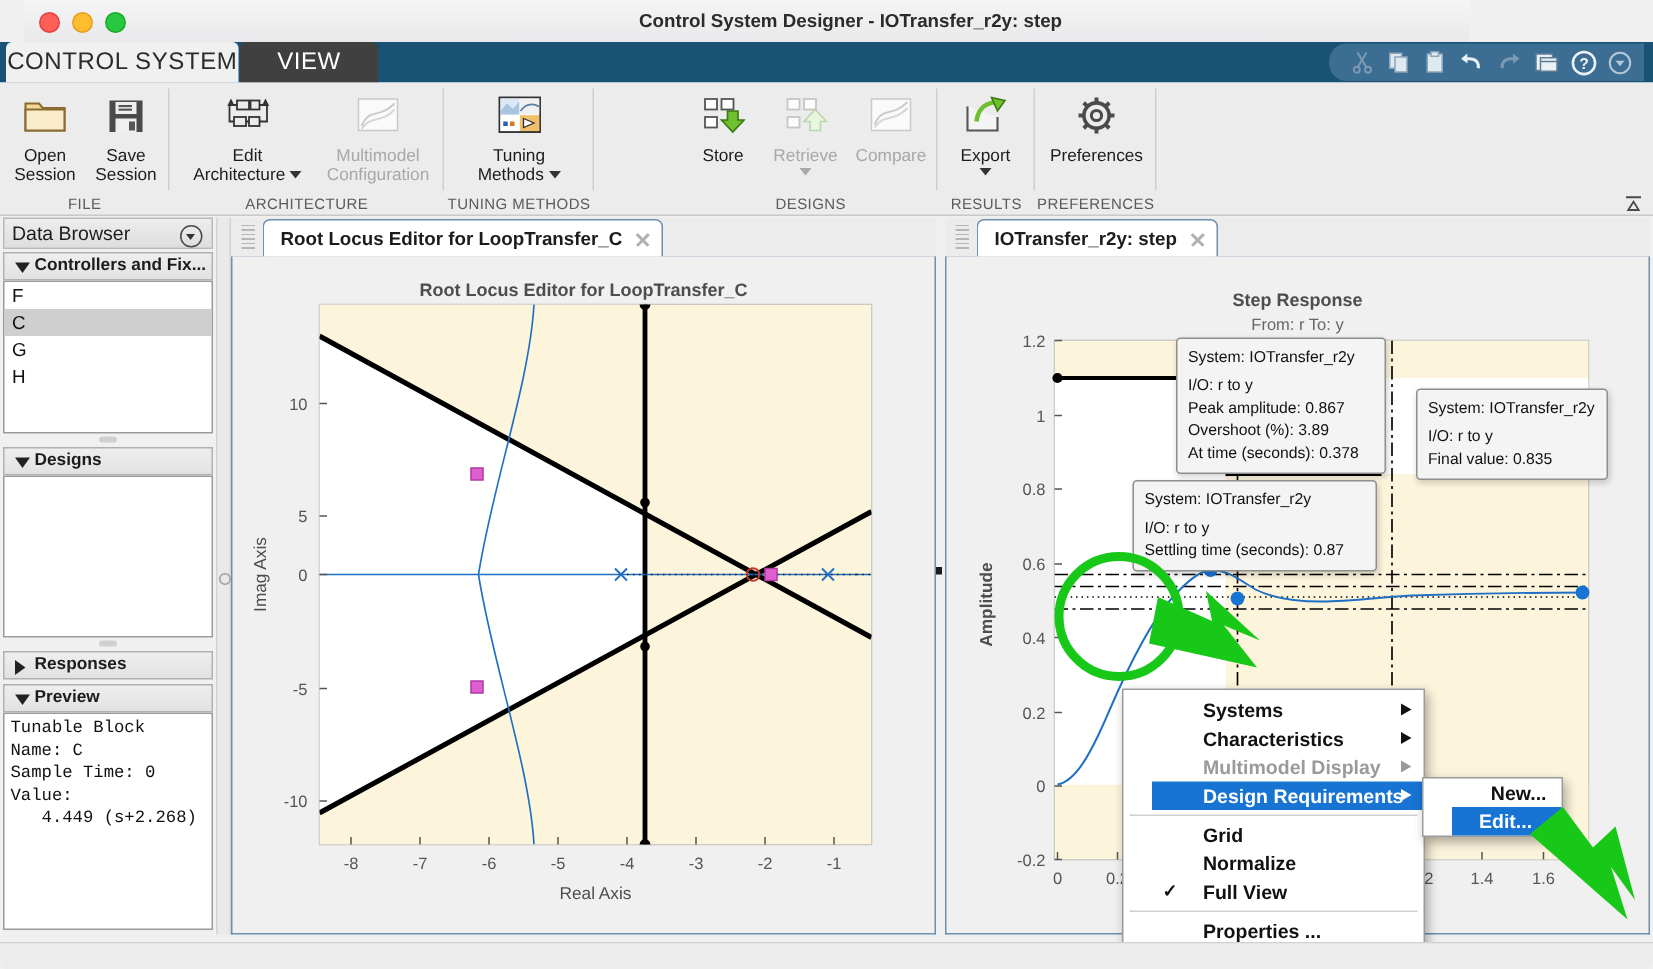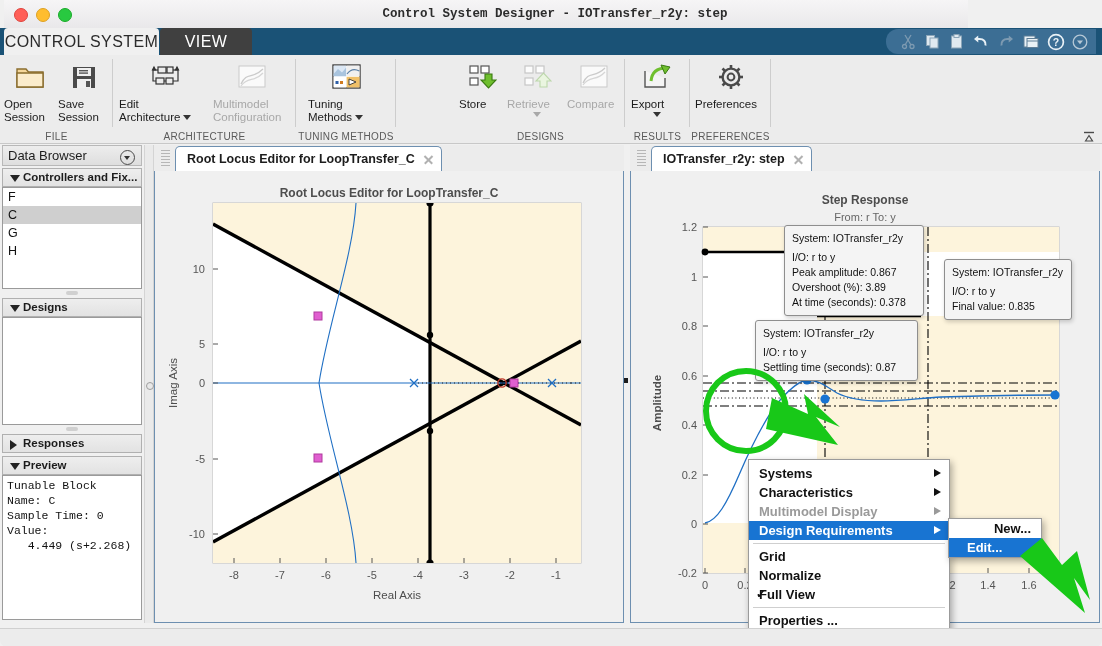--- a/index.html
+++ b/index.html
@@ -1,21 +1,21 @@
 <!DOCTYPE html>
 <html><head>
 <meta charset="utf-8">
 <style>
   html,body{margin:0;padding:0;background:#1b2a3a;}
   body{width:1102px;height:646px;overflow:hidden;font-family:"Liberation Sans",sans-serif;}
   #app{position:relative;width:1102px;height:646px;background:#f0f0f0;overflow:hidden;}
 
   
-  .titlebar{position:absolute;left:4px;top:0;width:964px;height:28px;
-    background:linear-gradient(#f6f5f6,#e9e8ea);border-bottom:1px solid #cfcfd2;font-family:Liberation Mono, monospace;}
+  .titlebar{position:absolute;left:16px;top:0;width:964px;height:28px;
+    background:linear-gradient(#f6f5f6,#e9e8ea);border-bottom:1px solid #cfcfd2;}
   .tl-dots{position:absolute;left:10px;top:8px;display:flex;gap:8px;}
   .dot{width:12px;height:12px;border-radius:50%;}
   .dot.r{background:#ff5f57;border:1px solid #e0443e;}
   .dot.y{background:#ffbd2e;border:1px solid #dea123;}
   .dot.g{background:#28c940;border:1px solid #1aab29;}
   .tl-title{position:absolute;left:0;top:0;width:1102px;height:28px;line-height:28px;
     text-align:center;font-size:12.5px;font-weight:bold;color:#2b2b2b;}
 
   
   .ribbonbar{position:absolute;left:0;top:28px;width:1102px;height:27px;background:#1a5276;}
@@ -27,21 +27,21 @@
     padding:0 8px 0 14px;background:#3c6e94;border-radius:12px 0 0 12px;}
   .qat svg{display:block;}
 
   
   .ribbon{position:absolute;left:0;top:55px;width:1102px;height:88px;background:#ececec;
     border-bottom:1px solid #c8c8c8;}
   .rgroup{position:absolute;top:0;height:88px;}
   .rgroup .sep{position:absolute;right:0;top:4px;width:1px;height:68px;background:#cdcdcd;}
   .rgroup .glabel{position:absolute;bottom:1px;left:0;width:100%;text-align:center;
     font-size:10px;color:#5a5a5a;letter-spacing:.3px;}
-  .rbtn{position:absolute;top:3px;cursor:default;}
+  .rbtn{position:absolute;top:3px;text-align:center;cursor:default;}
   .rbtn .ico{height:38px;display:flex;align-items:center;justify-content:center;}
   .rbtn .lbl{font-size:11.5px;color:#1c1c1c;line-height:13px;margin-top:2px;}
   .rbtn.dim .lbl{color:#a8a8a8;}
   .caret{display:inline-block;width:0;height:0;border-left:4px solid transparent;
     border-right:4px solid transparent;border-top:5px solid #333;vertical-align:middle;margin-left:3px;}
   .caret.block{display:block;margin:1px auto 0;}
   .collapse{position:absolute;right:7px;bottom:2px;width:12px;height:12px;}
 
   
   .dbrowser{position:absolute;left:2px;top:145px;width:140px;height:478px;background:#f0f0f0;}
@@ -92,21 +92,21 @@
 
   .plotTitle{position:absolute;width:100%;text-align:center;font-size:12px;
     font-weight:bold;color:#4d4d4d;}
   .plotSub{position:absolute;width:100%;text-align:center;font-size:11px;color:#666;}
   .axlabel{font-size:11.5px;fill:#4d4d4d;}
 
   
   .ctxmenu{position:absolute;background:#fff;border:1px solid #9b9b9b;
     box-shadow:2px 3px 7px rgba(0,0,0,.33);}
   .mi{height:19px;line-height:19px;font-size:13px;color:#111;
-    padding:0 10px 0 10px;white-space:nowrap;position:relative;font-weight:bold;}
+    padding:0 10px 0 34px;white-space:nowrap;position:relative;font-weight:bold;margin-left:19px;}
   .mi.dim{color:#9a9a9a;}
   .mi.hl{background:#1874d2;color:#fff;}
   .mi .arrow{position:absolute;right:8px;top:5px;width:0;height:0;
     border-top:4.5px solid transparent;border-bottom:4.5px solid transparent;border-left:7px solid #111;}
   .mi.dim .arrow{border-left-color:#9a9a9a;}
   .mi.hl .arrow{border-left-color:#fff;}
   .mi .chk{position:absolute;left:7px;top:0;font-size:12px;}
   .msep{height:1px;background:#cfcfcf;margin:3px 4px;}
 
   .arrowOverlay{position:absolute;left:0;top:0;pointer-events:none;}

